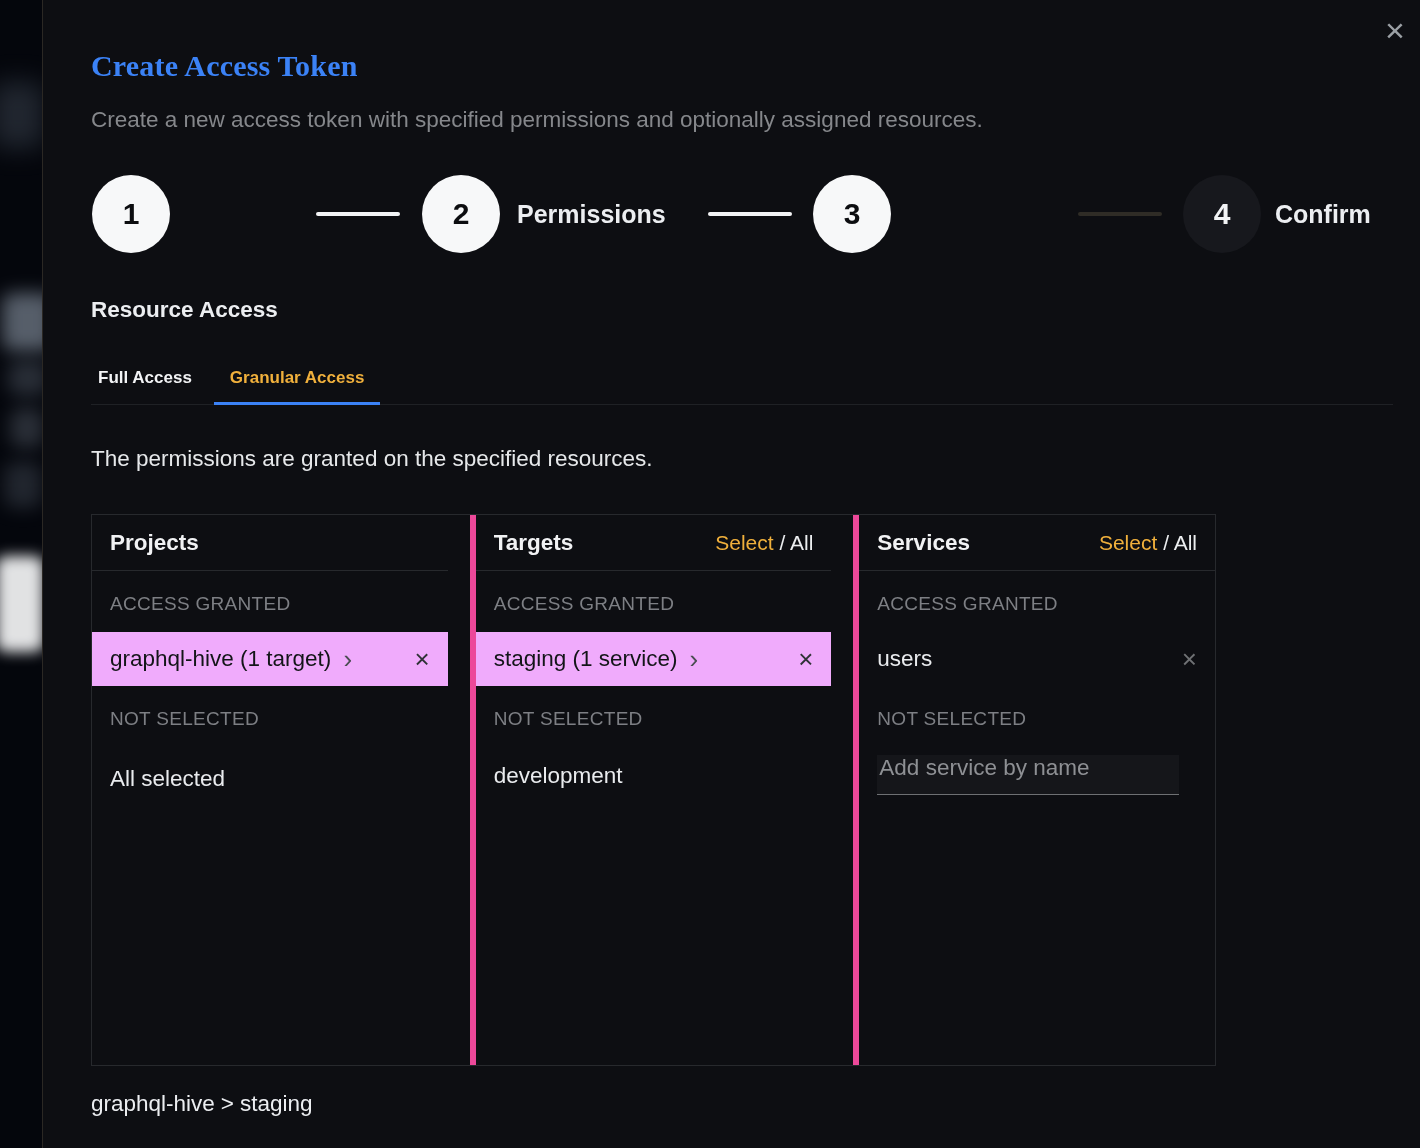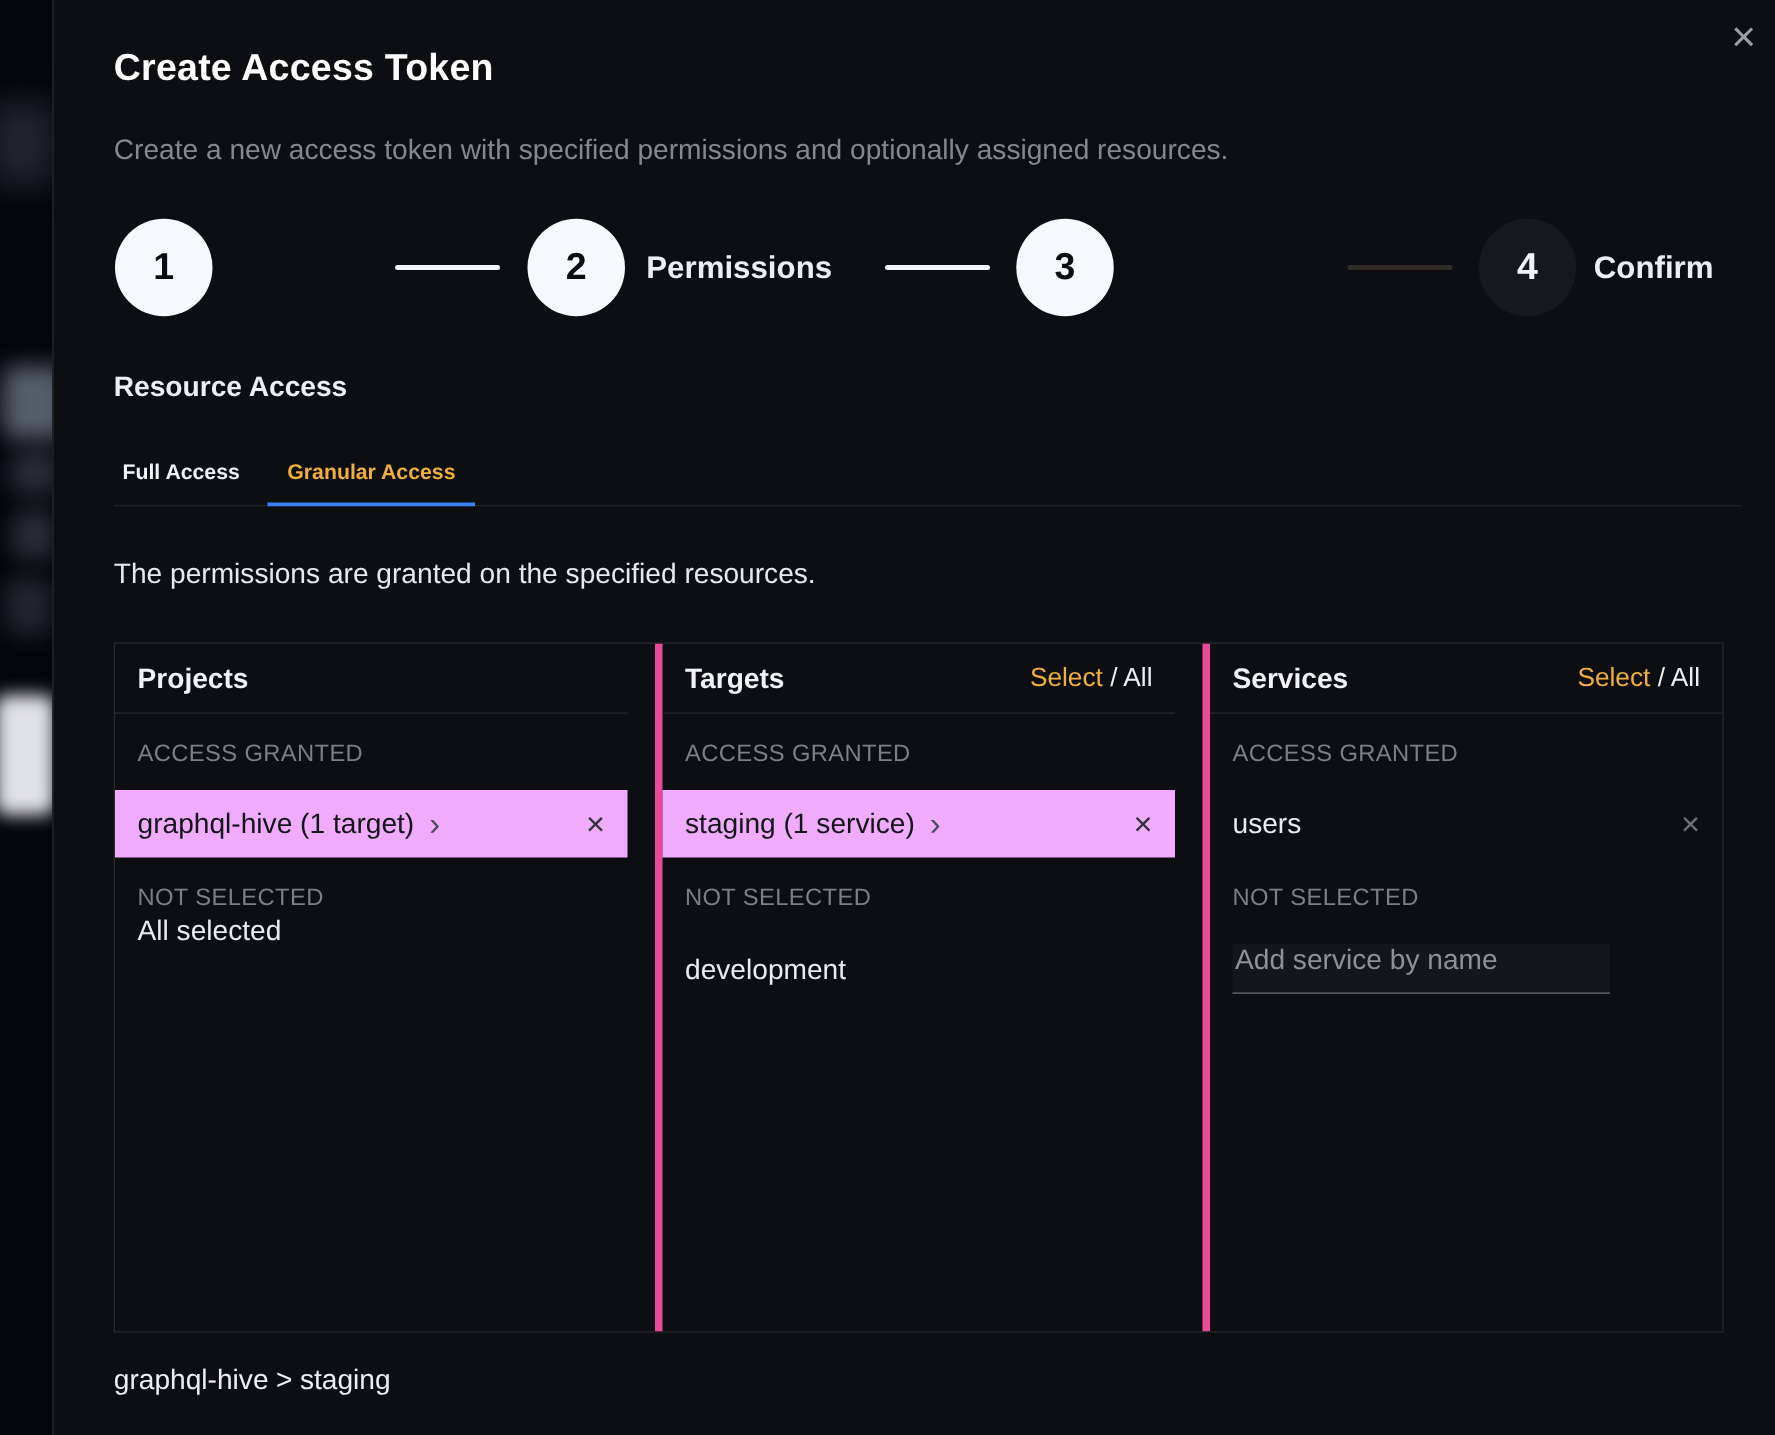--- a/index.html
+++ b/index.html
@@ -29,21 +29,21 @@
   }
   
   .abs { position:absolute; }
 
   .close {
     position:absolute; left:1330px; top:8px; width:44px; height:44px;
     color:#9ba0a5; font-size:34px; line-height:44px; text-align:center;
     cursor:pointer; font-weight:400;
   }
 
-  .title { left:48px; top:38px; font-size:30px; font-weight:700; color:#ffffff; letter-spacing:.2px; }
+  .title { left:48px; top:49px; font-size:30px; font-weight:700; color:#3b82f6; letter-spacing:.2px;font-family:Liberation Serif, serif; }
   .subtitle { left:48px; top:107px; font-size:22.5px; color:#85878b; }
 
   
   .step-circle {
     position:absolute; top:175px; width:78px; height:78px; border-radius:50%;
     background:#f7f8f9; color:#0c0d10; font-size:30px; font-weight:600;
     display:flex; align-items:center; justify-content:center; cursor:pointer;
   }
   .step-circle.inactive { background:#17181d; color:#f2f3f5; }
   .sc1 { left:49px; } .sc2 { left:379px; } .sc3 { left:770px; } .sc4 { left:1140px; }
@@ -58,21 +58,21 @@
   .tabs {
     position:absolute; left:48px; top:364px; width:1302px;
     display:flex; gap:14px; border-bottom:1px solid #1f2125;
   }
   .tab { font-size:17px; font-weight:600; line-height:28px; padding:0 8px 12px 7px; color:#f2f3f5; cursor:pointer; }
   .tab.selected { color:#f0b03c; padding:0 16px 10px 16px; border-bottom:3px solid #3b82f6; margin-bottom:-1px; }
   .note { left:48px; top:446px; font-size:22.5px; color:#e6e8ea; }
 
   
   .table {
-    position:absolute; left:48px; top:514px; width:1288px; height:552px;
+    position:absolute; left:48px; top:514px; width:1125px; height:552px;
     border:1px solid #27292d; display:flex;justify-content:center;
   }
   .col { flex:1 1 0; min-width:0; display:flex; flex-direction:column; }
   .col + .col { border-left:6px solid #ec4899;margin-left:22px; }
   .col-head {
     height:56px; flex:0 0 56px; border-bottom:1px solid #27292d;
     display:flex; align-items:center; justify-content:space-between; padding:0 18px;
   }
   .col-title { font-size:22.5px; font-weight:700; color:#f1f2f4; }
   .select-all { font-size:21px; color:#eceef0; white-space:pre; }
@@ -80,21 +80,21 @@
   .select-all .all { color:#eceef0; cursor:pointer; }
   .sect-label { margin:22px 18px 0; font-size:19px; color:#7d7f84; letter-spacing:.3px; }
   .sel-row {
     margin-top:17px; height:54px; flex:0 0 54px; background:#f0abfc; color:#131518;
     display:flex; align-items:center; padding:0 18px; font-size:22.5px; cursor:pointer;
   }
   .sel-row .chev { color:#4a4d52; font-size:26px; margin-left:12px; line-height:1; }
   .sel-row .x { margin-left:auto; color:#2f3236; font-size:26px; cursor:pointer; }
   .sel-row.dark-row { background:transparent; color:#e9ebee; cursor:default; }
   .sel-row.dark-row .x { color:#6f7174; }
-  .plain-text { margin:2px 18px 0; font-size:22.5px; color:#e9ebee; }
+  .plain-text { margin:36px 18px 0; font-size:22.5px; color:#e9ebee; }
   .pick-item { padding:17px 18px; font-size:22.5px; color:#e9ebee; cursor:pointer; }
   .pick-item.first { margin-top:16px; }
   .svc-input {
     margin:25px 18px 0; width:302px; height:40px;
     background:#15161a; border:none; border-bottom:1px solid #6e7073;
     color:#fde047; font-size:22.5px; font-family:inherit; padding:0 4px 14px 2px;
   }
   .svc-input::placeholder { color:#8e9094; }
 
   .breadcrumb { left:48px; top:1091px; font-size:22.5px; color:#eceef1; }

